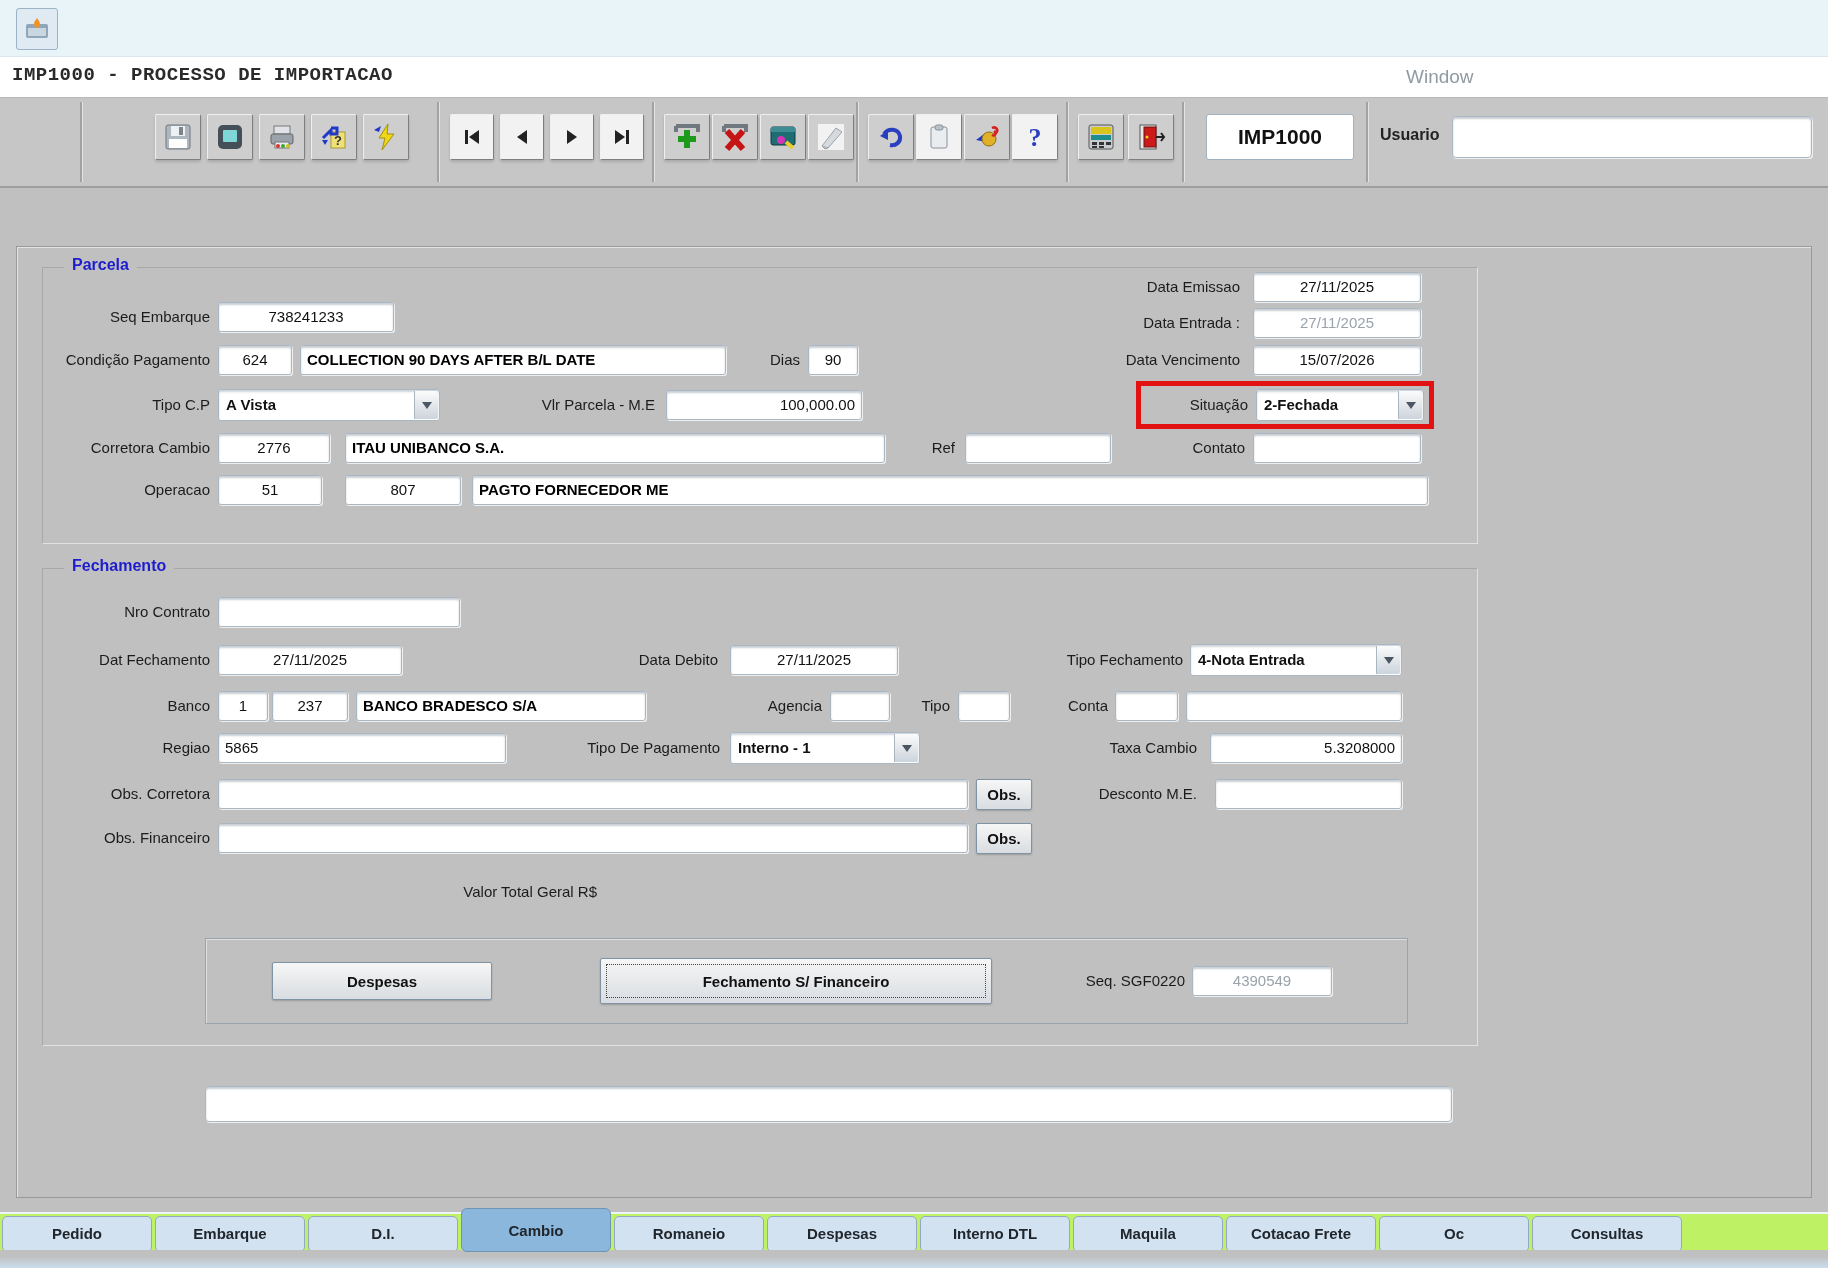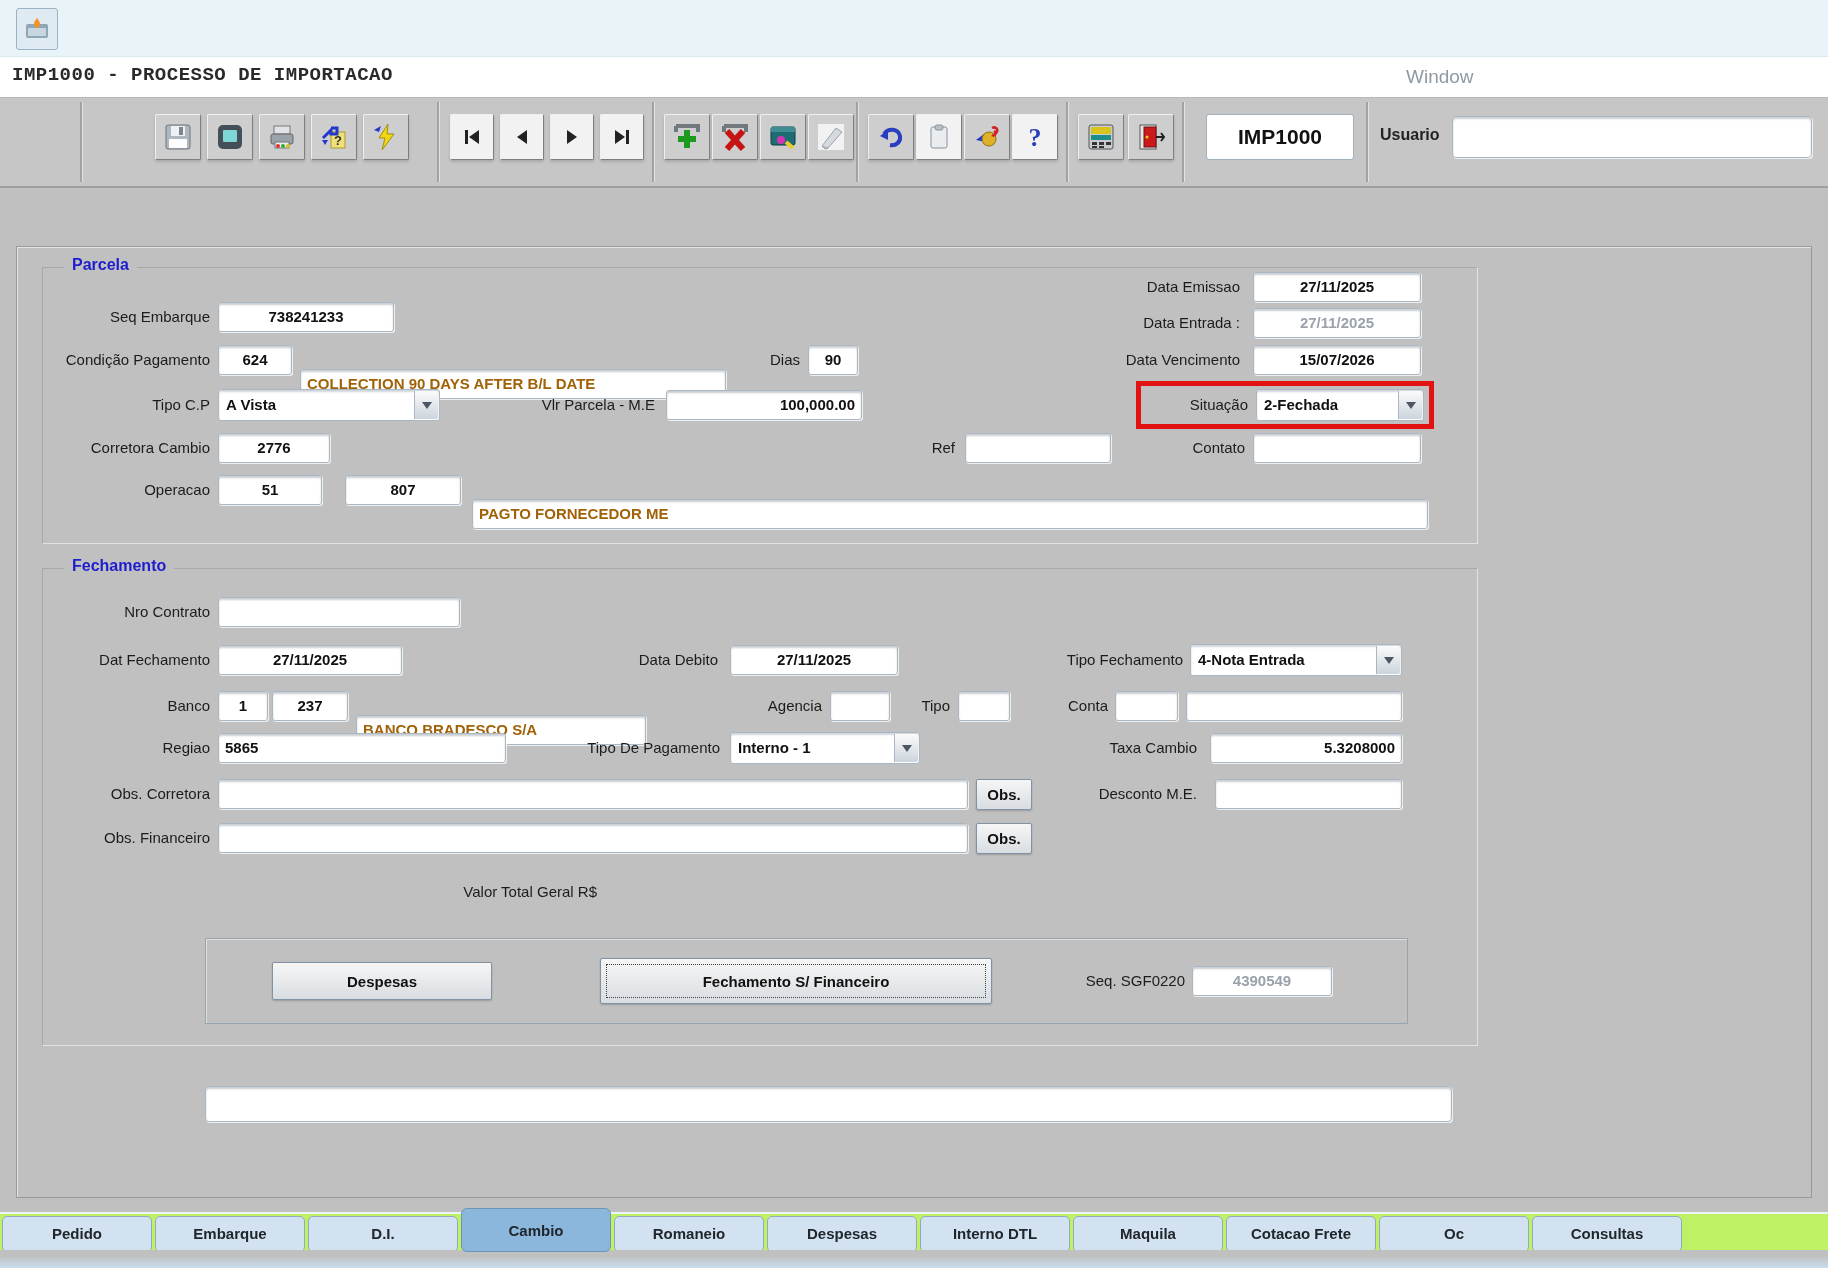--- a/index.html
+++ b/index.html
@@ -24,25 +24,25 @@
   .usuario-lbl { position:absolute; left:1380px; top:28px; font-weight:700; font-size:16px; color:#222; }
   .usuario-fld { position:absolute; left:1452px; top:18px; width:360px; height:42px; }
   
   .appbar { position:absolute; left:0; top:208px; width:1828px; height:33px; background:linear-gradient(#2f93d2,#0f70b2); display:flex; align-items:center; border-top:1px solid #6db4e0; }
   .appbar-text { color:#fff; font-size:17px; margin-left:10px; font-weight:400; letter-spacing:.3px; }
   
   .panel { position:absolute; left:16px; top:246px; width:1796px; height:952px; border:1px solid #999; box-shadow:inset 1px 1px 0 #e4e4e4; background:#c0c0c0; }
   .groupbox { position:absolute; border:1px solid; border-color:#a8a8a8 #e2e2e2 #e2e2e2 #a8a8a8; }
   .grouplbl { position:absolute; background:#c0c0c0; color:#1d1dcf; font-weight:700; font-size:16px; padding:0 8px; }
   .lbl { position:absolute; font-weight:400; font-size:15px; color:#1c1c1c; text-align:right; line-height:30px; white-space:nowrap; }
-  .fld { position:absolute; height:30px; background:#fff; border:1px solid #a9b7c3; border-radius:3px; box-shadow:inset 0 2px 2px rgba(96,116,136,.35), 1px 1px 0 rgba(255,255,255,.75); font-size:15px; font-weight:700; color:#111; line-height:28px; padding:0 6px; overflow:hidden; white-space:nowrap; }
+  .fld { position:absolute; height:30px; background:#fff; border:1px solid #a9b7c3; border-radius:3px; box-shadow:inset 0 2px 2px rgba(96,116,136,.35), 1px 1px 0 rgba(255,255,255,.75); font-size:15px; font-weight:400; color:#111; line-height:28px; padding:0 6px; overflow:hidden; white-space:nowrap; }
   .fld.center { text-align:center; }
   .fld.right  { text-align:right; }
   .fld.graytx { color:#9aa2ab; }
-  .fld.desc   { color:#a16207; font-weight:700;margin-top:24px; }
+  .fld.desc   { color:#000000; font-weight:700; }
   .dd { position:absolute; height:32px; background:#fff; border:1px solid #a9b7c3; border-radius:3px; box-shadow:inset 0 2px 2px rgba(96,116,136,.3); font-size:15px; font-weight:700; color:#111; line-height:30px; padding:0 28px 0 7px; white-space:nowrap; }
   .dd .arrowbox { position:absolute; right:1px; top:1px; bottom:1px; width:24px; background:linear-gradient(#fbfbfb,#ccd4dc); border-left:1px solid #a9b7c3; border-radius:0 2px 2px 0; display:flex; align-items:center; justify-content:center; }
   .dd .arrowbox::after { content:""; border:5px solid transparent; border-top:7px solid #4b5662; margin-top:6px; }
   .redbox { position:absolute; border:5px solid #e21212; }
   .pbtn { position:absolute; background:linear-gradient(#f6f6f6,#d9dde1); border:1px solid #7f93a5; border-radius:2px; font-weight:700; font-size:15px; color:#111; display:flex; align-items:center; justify-content:center; box-shadow:0 1px 2px rgba(0,0,0,.2); }
   .total-fld { position:absolute; background:#fff; border:1px solid #a9b7c3; border-radius:3px; box-shadow:inset 0 2px 2px rgba(96,116,136,.3); font-size:20px; font-weight:700; color:#cf1f1f; text-align:right; padding:0 10px; line-height:34px; }
   .innerpanel { position:absolute; border:1px solid #98a4ae; box-shadow:inset 1px 1px 0 #dfdfdf; }
   
   .tabbar { position:absolute; left:0; top:1212px; width:1828px; height:38px; background:#bef264; border-top:2px solid #eef3f7; }
   .tab { position:absolute; top:2px; height:36px; width:150px; background:#d2e2f1; border:1px solid #92a9bf; border-radius:5px; text-align:center; font-weight:700; font-size:15px; color:#20262c; line-height:34px; }
@@ -286,20 +286,21 @@
   <div class="dd" style="left:218px;top:389px;width:222px"><span>A Vista</span><span class="arrowbox"></span></div>
   <div class="lbl" style="left:500px;top:390px;width:155px">Vlr Parcela - M.E</div>
   <div class="fld right" style="left:666px;top:390px;width:196px">100,000.00</div>
 
   <div class="redbox" style="left:1136px;top:381px;width:298px;height:48px"></div>
   <div class="lbl" style="left:1146px;top:390px;width:102px">Situação</div>
   <div class="dd" style="left:1256px;top:389px;width:168px"><span>2-Fechada</span><span class="arrowbox"></span></div>
 
   <div class="lbl" style="left:40px;top:433px;width:170px">Corretora Cambio</div>
   <div class="fld center" style="left:218px;top:433px;width:112px">2776</div>
+  <div class="fld desc" style="left:345px;top:433px;width:540px">ITAU UNIBANCO S.A.</div>
   <div class="lbl" style="left:905px;top:433px;width:50px">Ref</div>
   <div class="fld" style="left:965px;top:433px;width:146px"></div>
   <div class="lbl" style="left:1130px;top:433px;width:115px">Contato</div>
   <div class="fld" style="left:1253px;top:433px;width:168px"></div>
 
   <div class="lbl" style="left:60px;top:475px;width:150px">Operacao</div>
   <div class="fld center" style="left:218px;top:475px;width:104px">51</div>
   <div class="fld center" style="left:345px;top:475px;width:116px">807</div>
   <div class="fld desc" style="left:472px;top:475px;width:956px">PAGTO FORNECEDOR ME</div>
 

